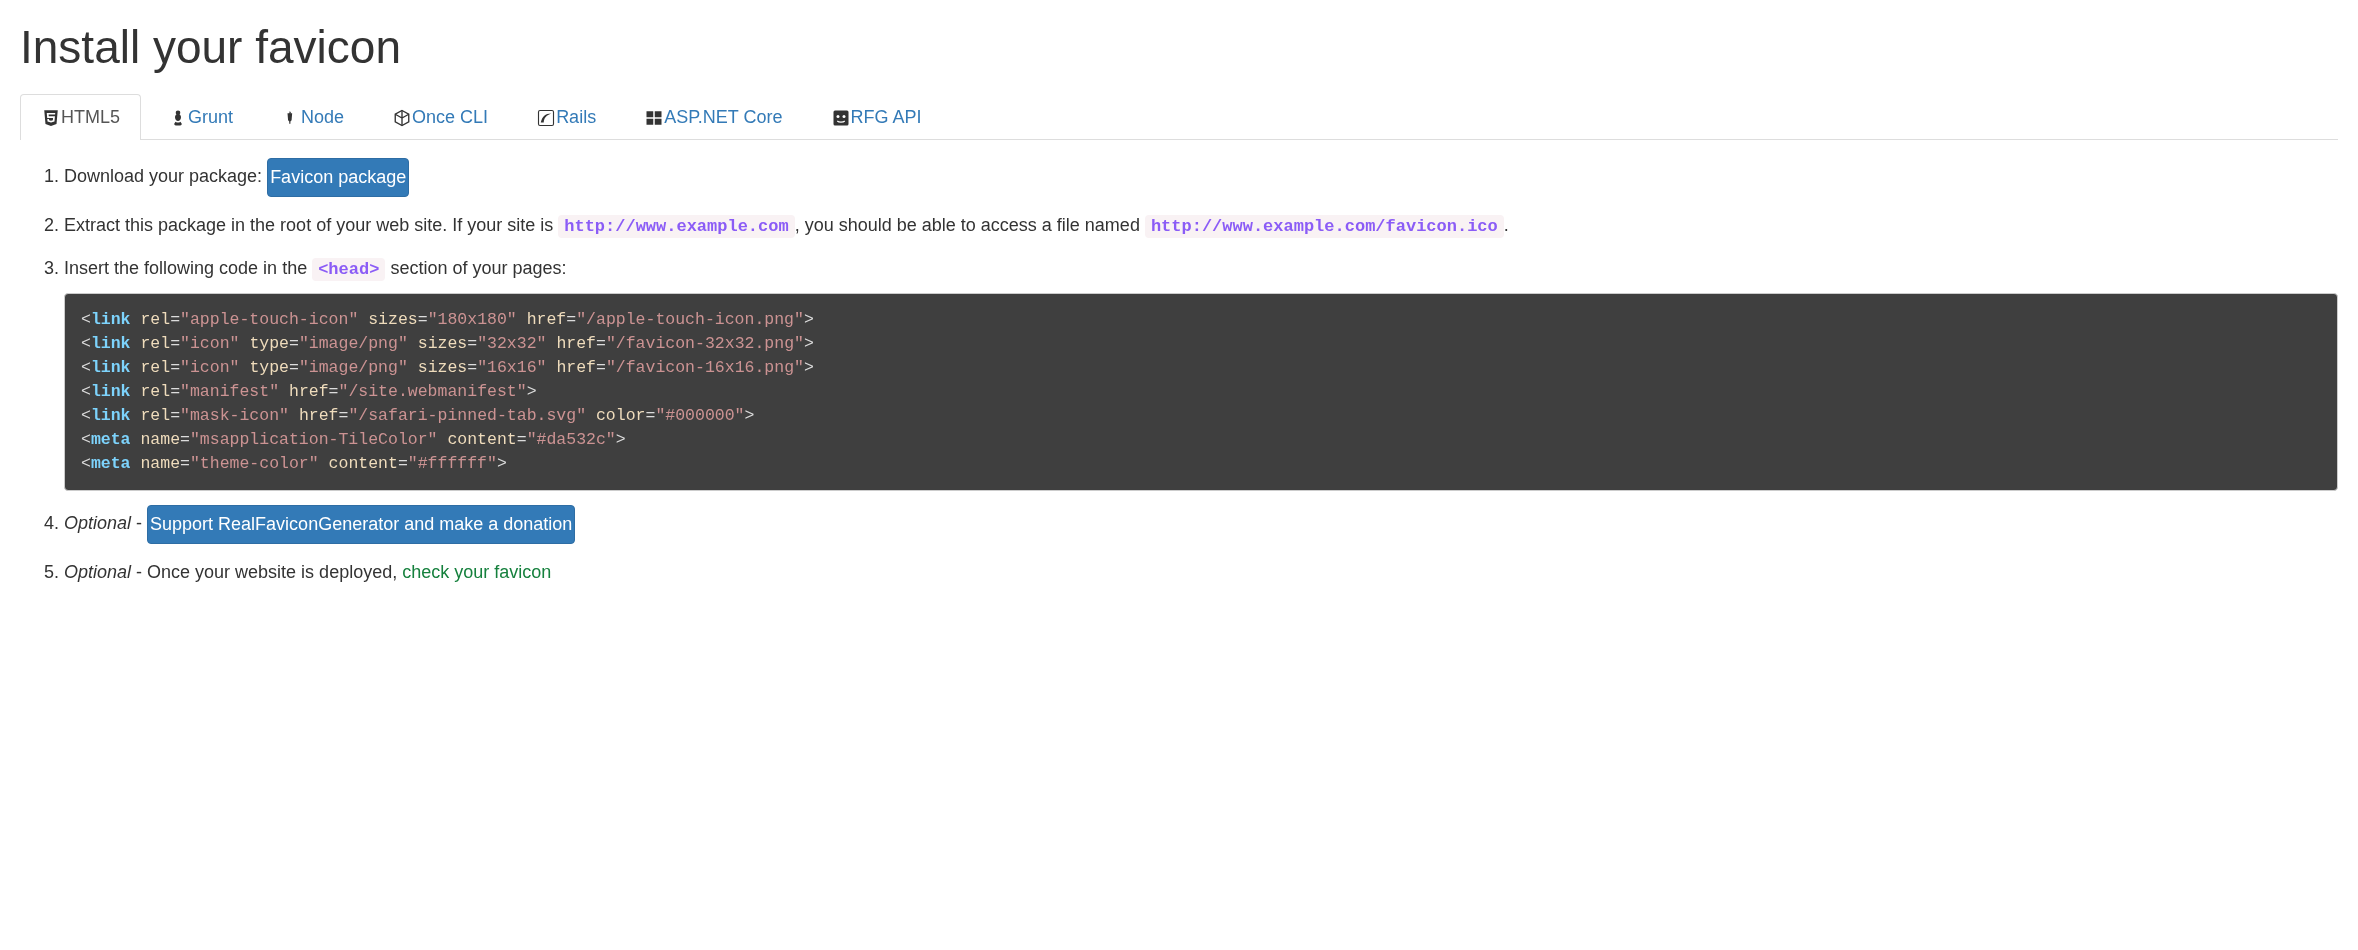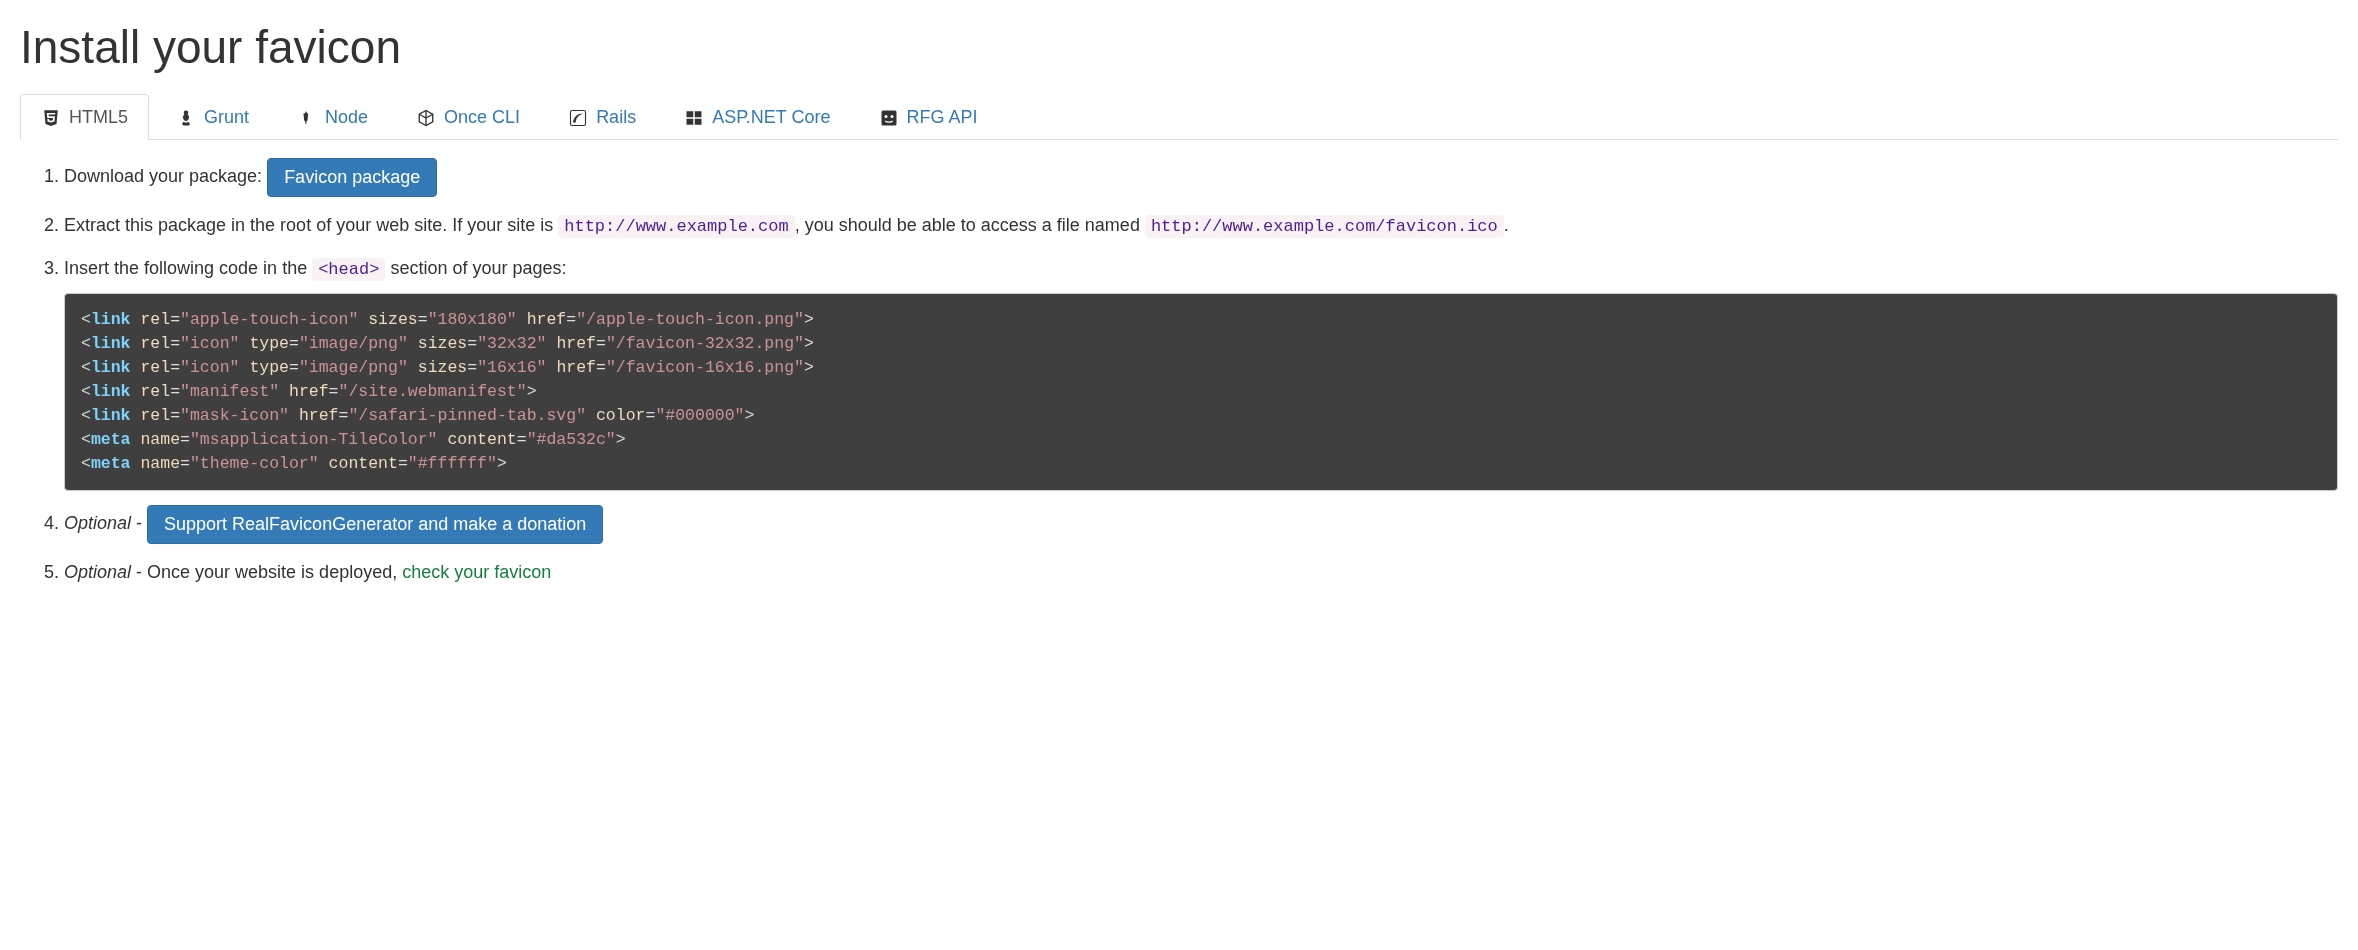--- a/index.html
+++ b/index.html
@@ -17,21 +17,20 @@
     color: #333;
   }
   .tabs {
     display: flex;
     border-bottom: 1px solid #ddd;
     margin-bottom: 18px;
   }
   .tab {
     display: flex;
     align-items: center;
-    gap: 8px;
     padding: 12px 20px;
     color: #337ab7;
     cursor: pointer;
     font-size: 18px;
     border: 1px solid transparent;
     border-bottom: none;
     border-radius: 4px 4px 0 0;
     margin-bottom: -1px;
     margin-right: 6px;
     justify-content: flex-end;
@@ -54,32 +53,33 @@
   ol li {
     margin-bottom: 14px;
     line-height: 1.6;
   }
   .btn {
     display: inline-block;
     background: #337ab7;
     color: #fff;
     border: 1px solid #2e6da4;
     border-radius: 4px;
-    padding: 8px 16px;
+    padding: 8px 2px;
     font-size: 18px;
     cursor: pointer;
     vertical-align: middle;
   }
   code.inline {
     font-family: Menlo, Monaco, Consolas, "Courier New", monospace;
-    color: #4c1d95;
+    color: #8b5cf6;
     background: #f9f2f4;
     padding: 2px 6px;
     border-radius: 4px;
     font-size: 17px;
+    font-weight: bold;
   }
   pre.codeblock {
     background: #3f3f3f;
     color: #dcdcdc;
     padding: 14px 16px;
     border-radius: 4px;
     border: 1px solid #ccc;
     font-family: Menlo, Monaco, Consolas, "Courier New", monospace;
     font-size: 16.5px;
     line-height: 1.45;

